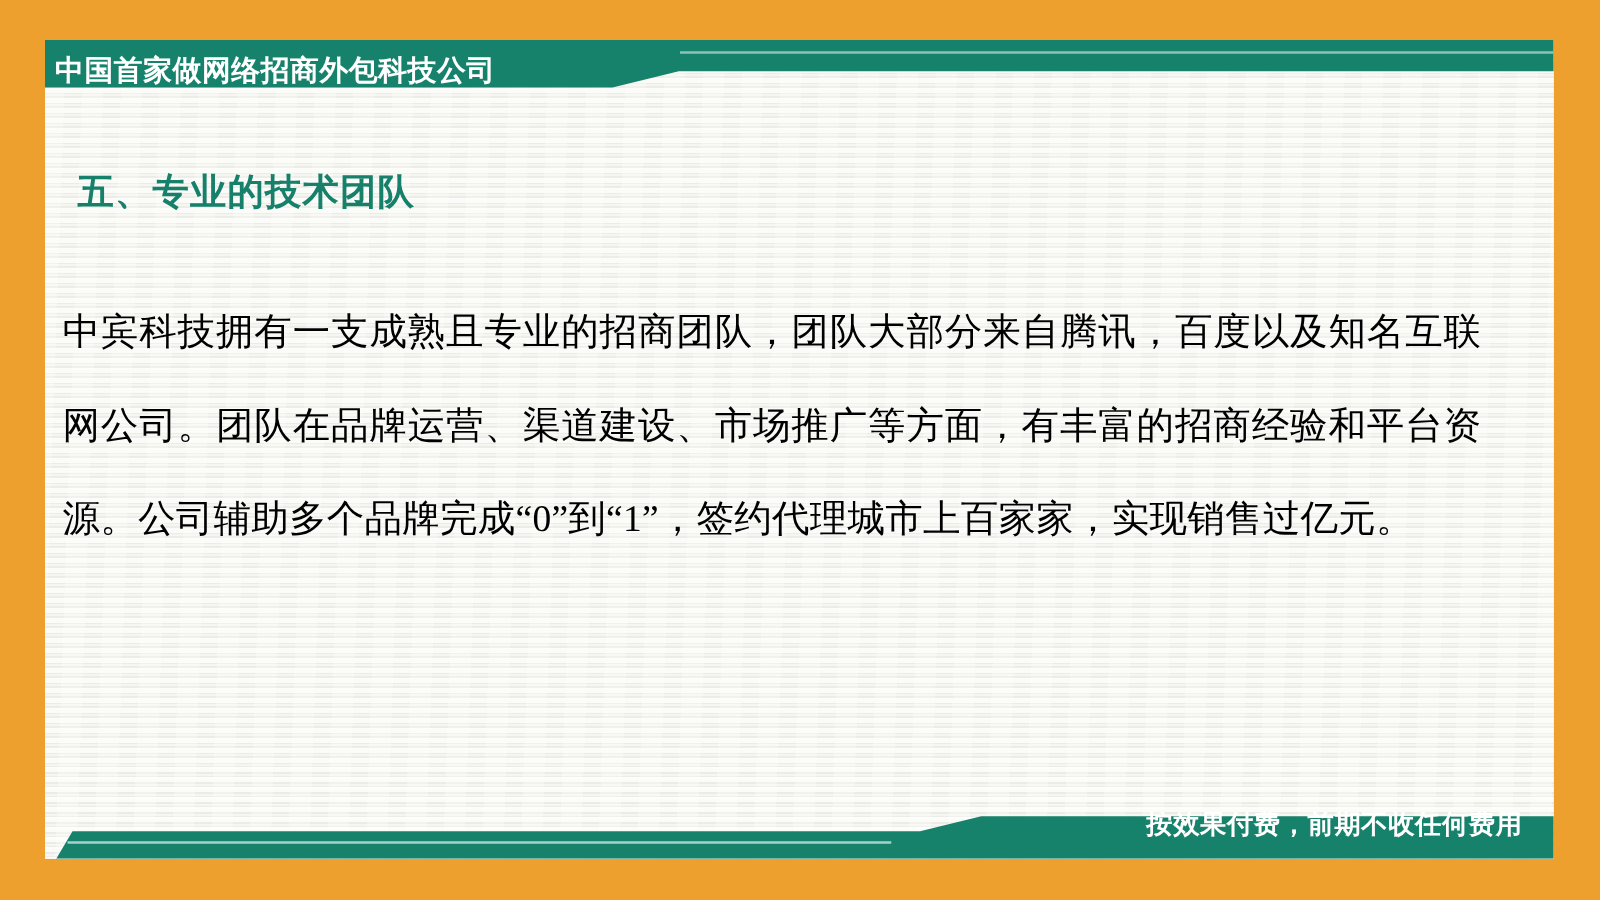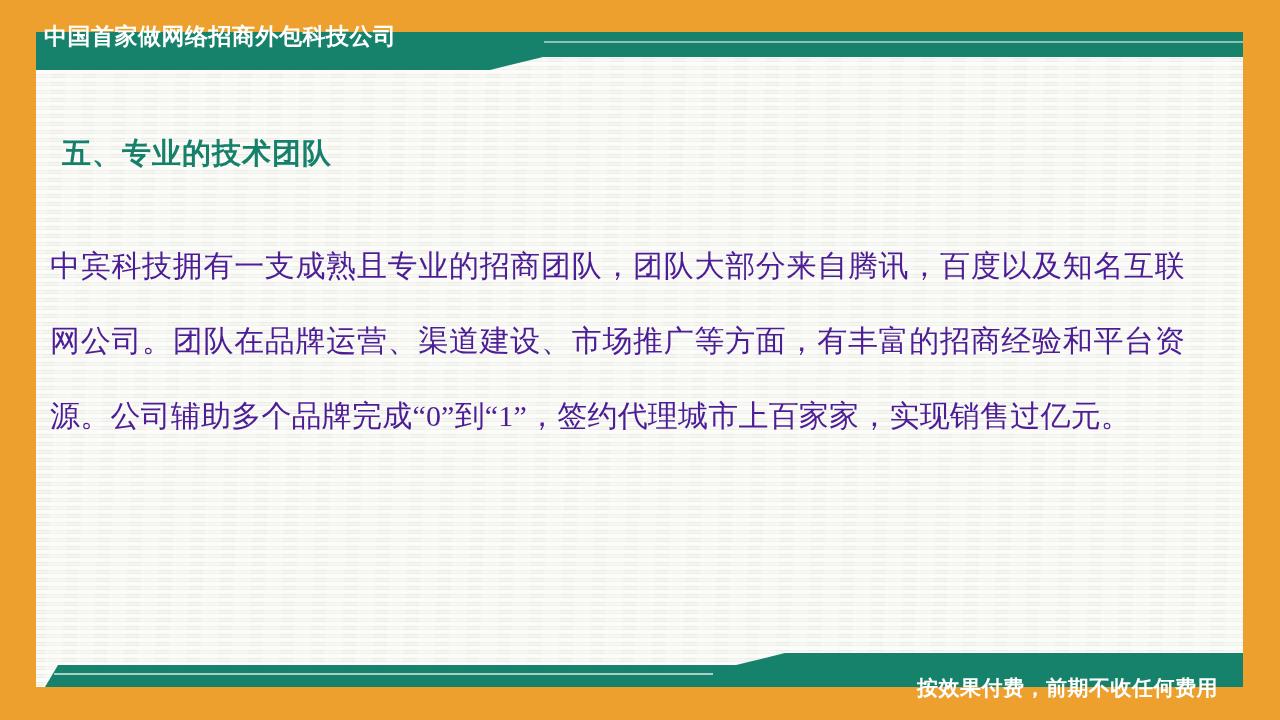--- a/index.html
+++ b/index.html
@@ -59,21 +59,21 @@
     left: 36px;
     top: 32px;
     width: 1207px;
     height: 40px;
   }
   .header-band svg { display: block; }
 
   .header-title {
     position: absolute;
     left: 44px;
-    top: 20px;
+    top: 40px;
     height: 32px;
     line-height: 32px;
     color: #ffffff;
     font-size: 23px;
     font-weight: bold;
     letter-spacing: 0.5px;
     white-space: nowrap;
   }
 
   
@@ -88,21 +88,21 @@
     white-space: nowrap;
     text-align: right;
   }
 
   
   .body-copy {
     position: absolute;
     left: 50px;
     top: 228px;
     width: 1135px;
-    color: #4c1d95;
+    color: #000000;
     font-family: "Liberation Serif", "DejaVu Serif", serif;
     font-size: 30px;
     line-height: 75px;
     text-align: justify;
     text-justify: inter-character;
     letter-spacing: 0.2px;
   }
 
   
   .footer-band {
@@ -118,21 +118,20 @@
     position: absolute;
     right: 62px;
     top: 645px;
     height: 30px;
     line-height: 30px;
     color: #ffffff;
     font-size: 21px;
     font-weight: bold;
     letter-spacing: 0.5px;
     white-space: nowrap;
-    margin-top: 28px;
   }
 </style>
 </head>
 <body>
 
 <div class="slide">
 
   <div class="canvas"></div>
 
   <div class="header-band">

